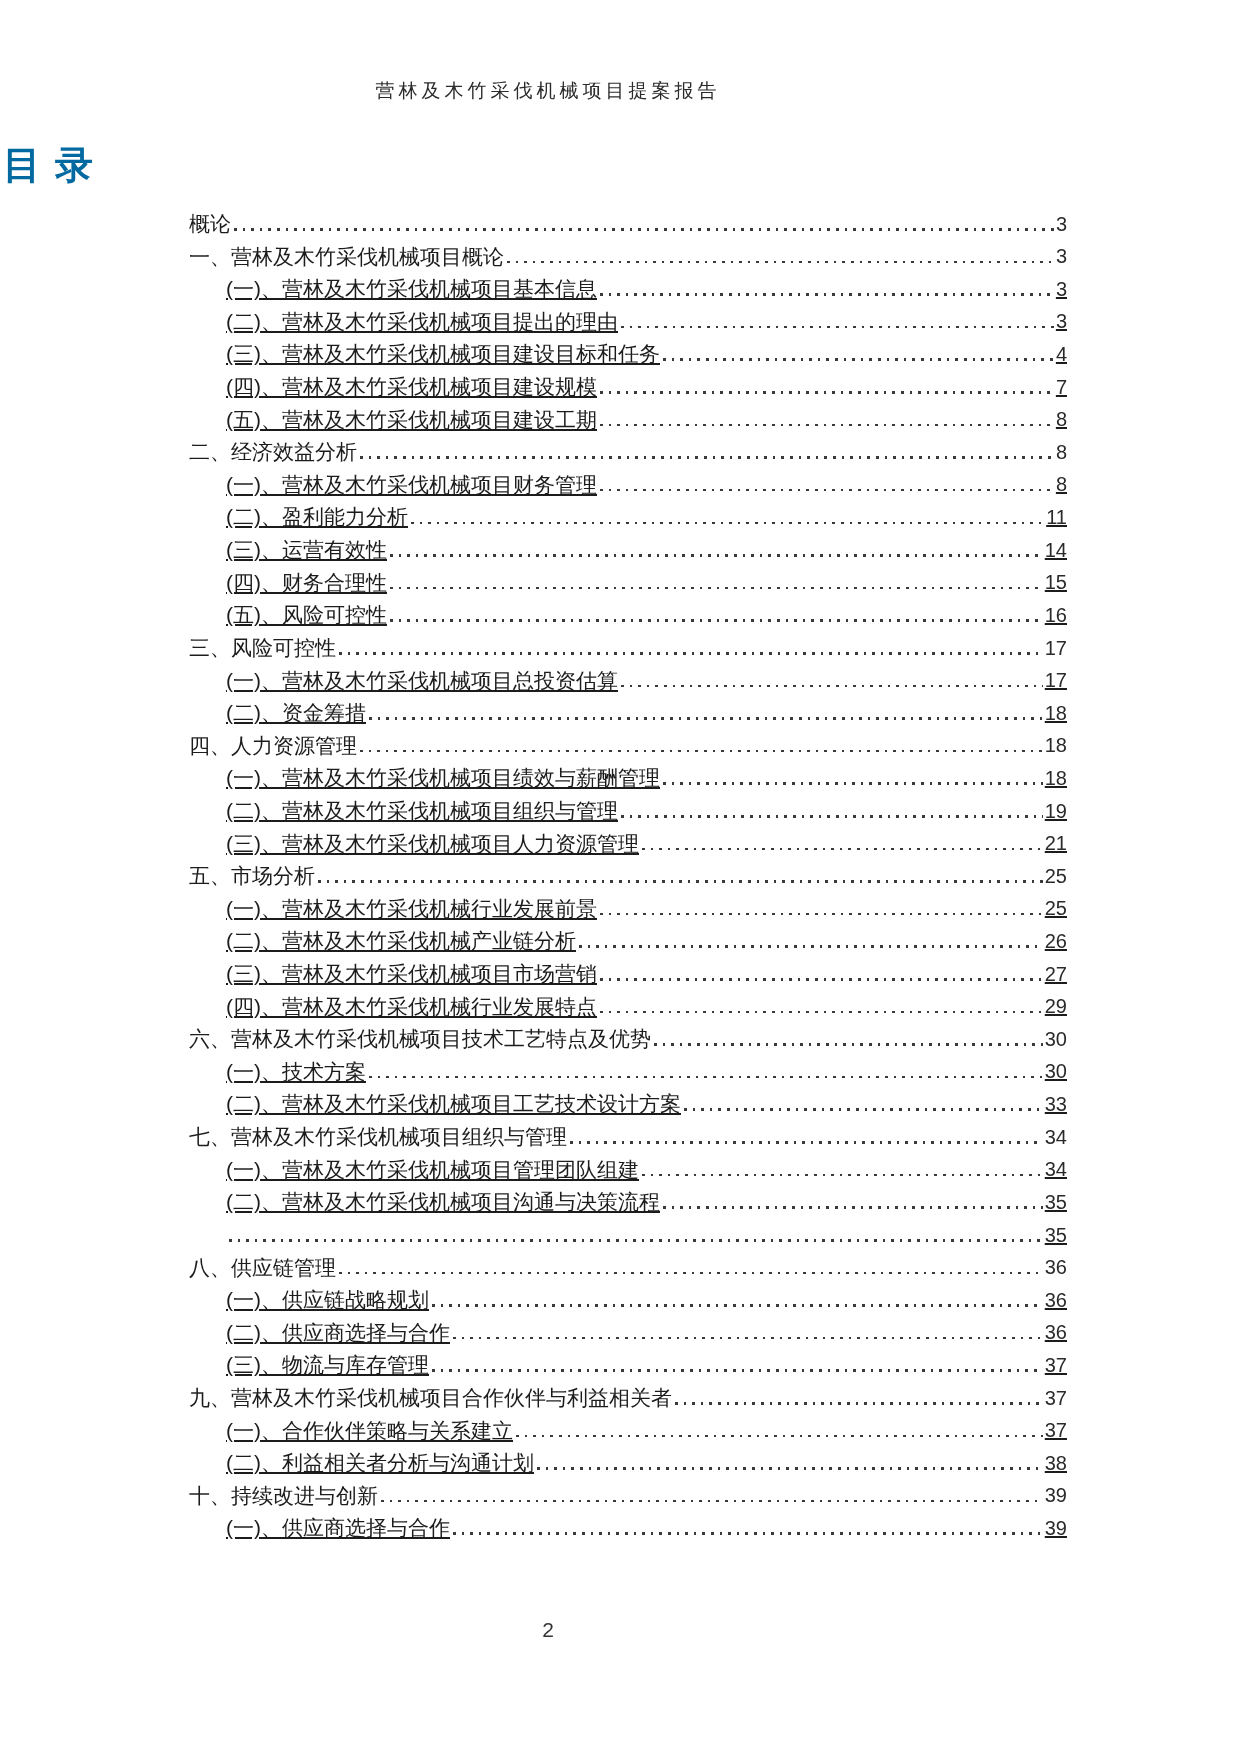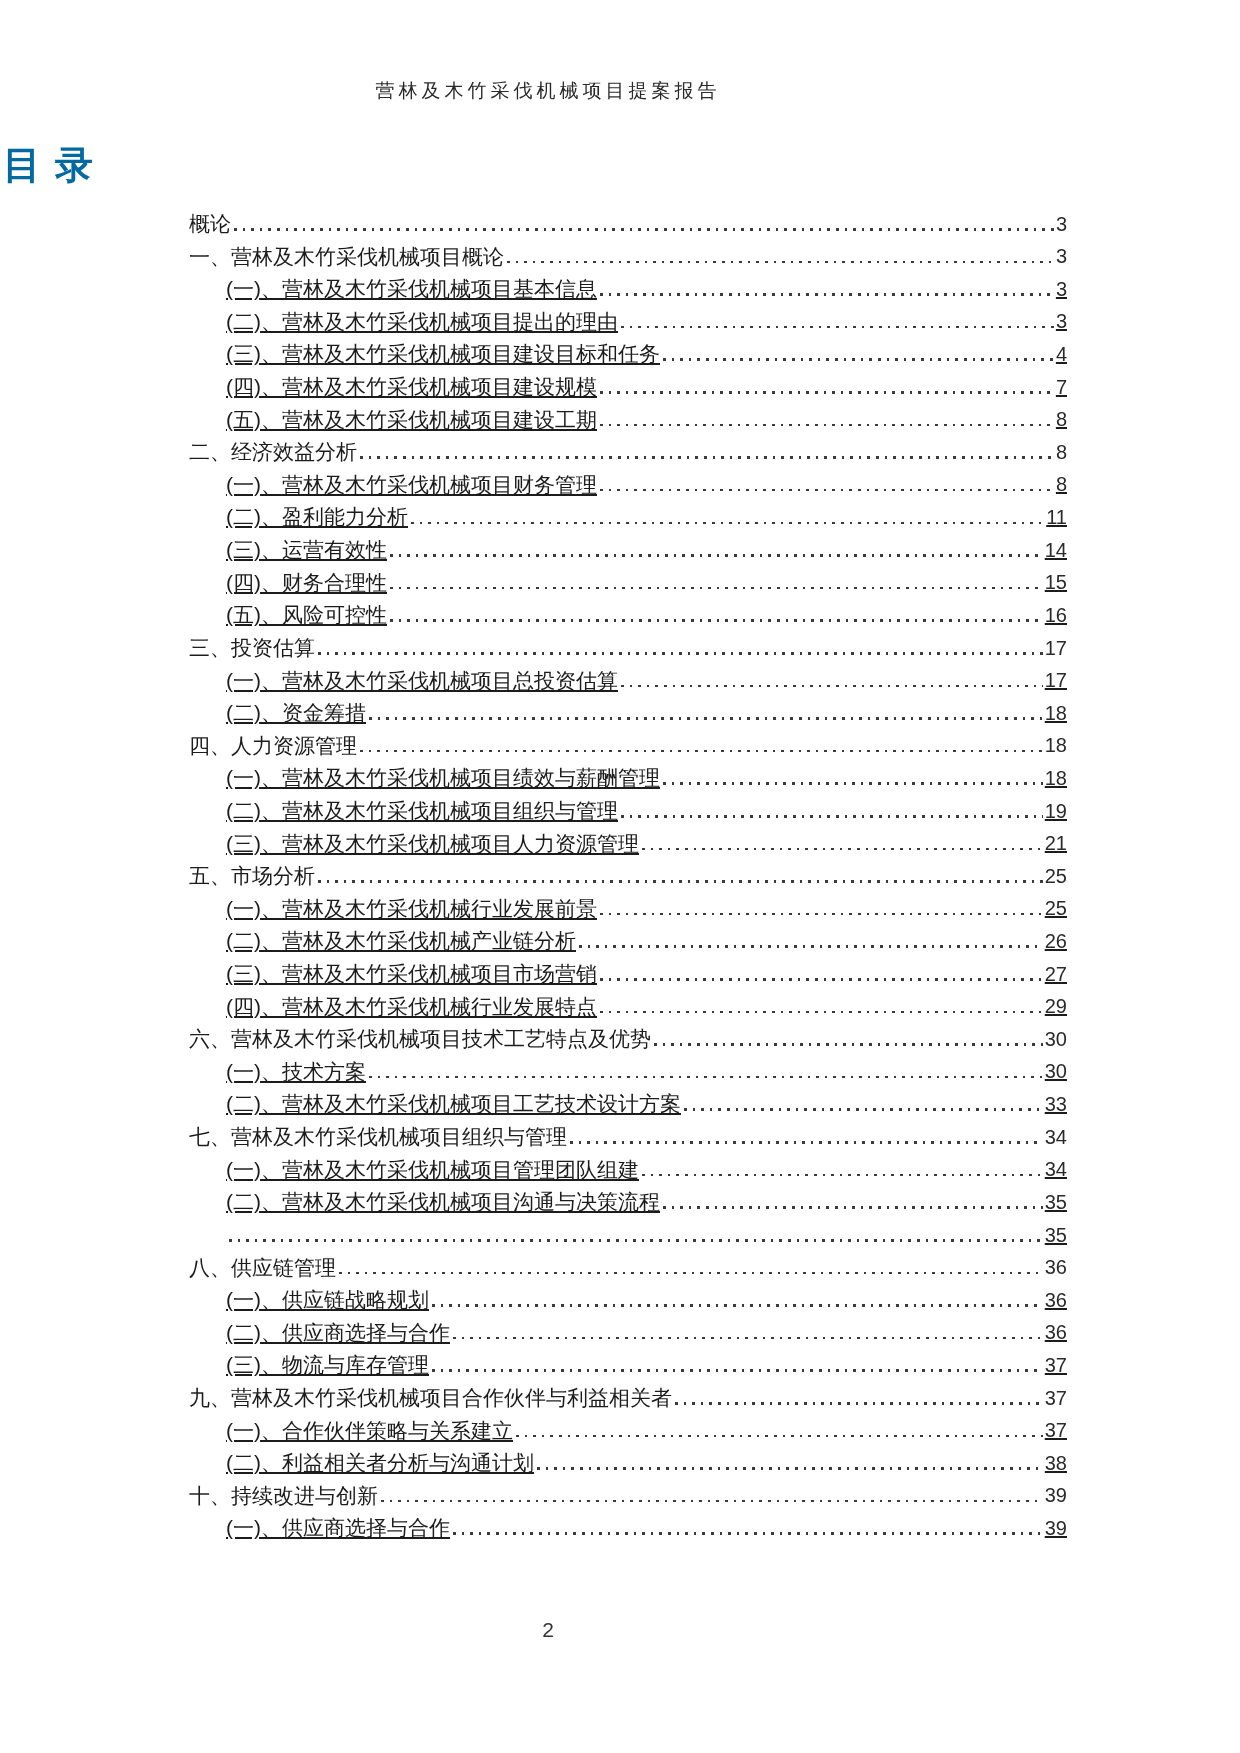--- a/index.html
+++ b/index.html
@@ -167,21 +167,21 @@
     <span class="toc-page">15</span>
   </div>
 
   <div class="toc-row level-1">
     <span class="toc-label">(五)、风险可控性</span>
     <span class="toc-dots"></span>
     <span class="toc-page">16</span>
   </div>
 
   <div class="toc-row level-0">
-    <span class="toc-label">三、投资估算</span>
+    <span class="toc-label">三、风险可控性</span>
     <span class="toc-dots"></span>
     <span class="toc-page">17</span>
   </div>
 
   <div class="toc-row level-1">
     <span class="toc-label">(一)、营林及木竹采伐机械项目总投资估算</span>
     <span class="toc-dots"></span>
     <span class="toc-page">17</span>
   </div>
 

